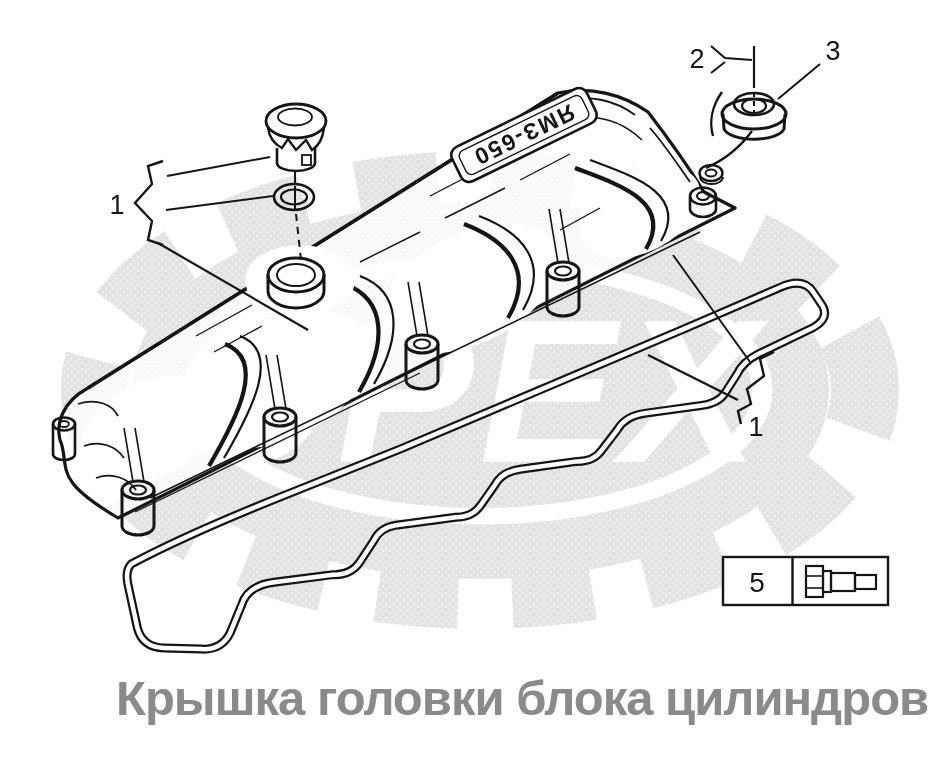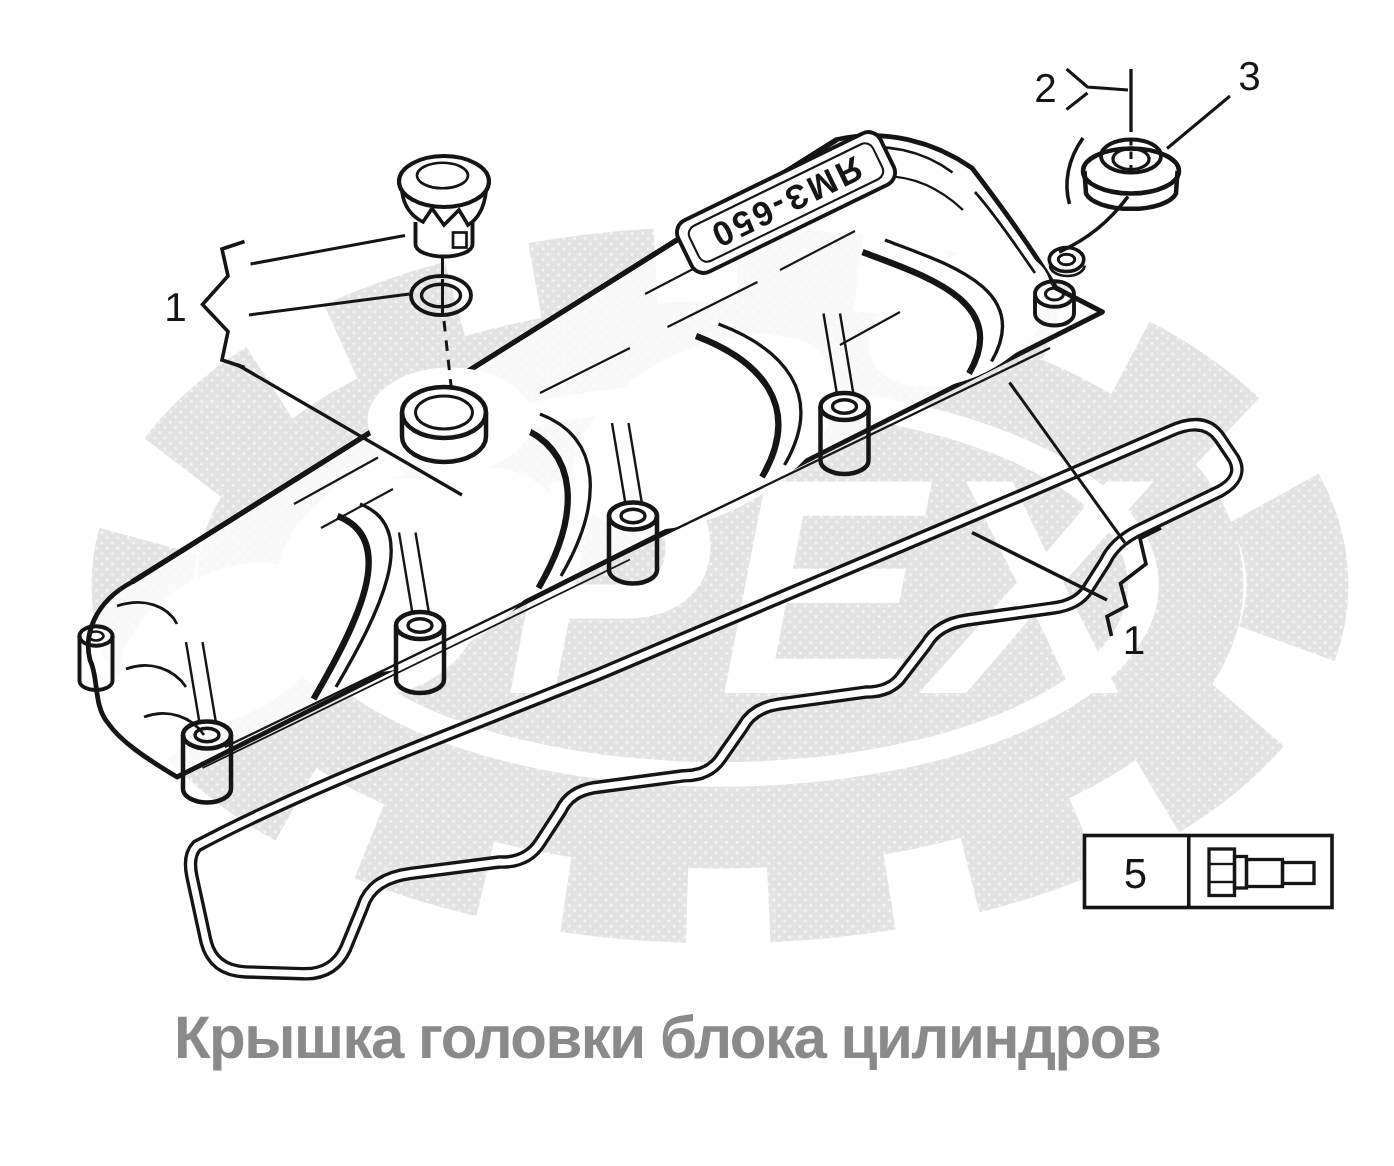--- a/index.html
+++ b/index.html
@@ -1,19 +1,19 @@
 <!DOCTYPE html>
 <html><head>
 <meta charset="utf-8">
 <style>
   html,body{margin:0;padding:0;background:#fff;}
   #page{position:relative;width:929px;height:777px;background:#fff;overflow:hidden;
         font-family:"Liberation Sans",sans-serif;}
   #art{position:absolute;left:0;top:0;}
-  .caption{position:absolute;left:116px;top:670px;font-size:40px;font-weight:bold;
+  .caption{position:absolute;left:116px;top:670px;font-size:49px;font-weight:bold;
            letter-spacing:-1px;color:#8a8a8a;white-space:nowrap;}
   .callout-num{font-family:"Liberation Sans",sans-serif;font-size:27px;fill:#151515;}
   .plate-txt{font-family:"Liberation Sans",sans-serif;font-size:23px;font-weight:bold;
              letter-spacing:2px;fill:#151515;}
   .wm-txt{font-family:"Liberation Sans",sans-serif;font-size:205px;font-weight:bold;
           font-style:italic;letter-spacing:6px;fill:#ffffff;}
   .legend-num{font-family:"Liberation Sans",sans-serif;font-size:28px;fill:#151515;}
   svg .ln{stroke:#151515;fill:none;}
 </style>
 </head>

